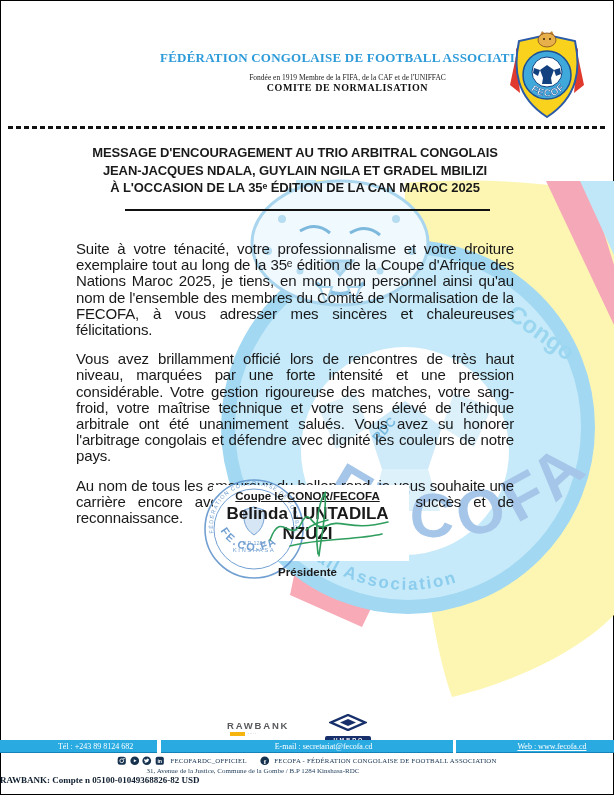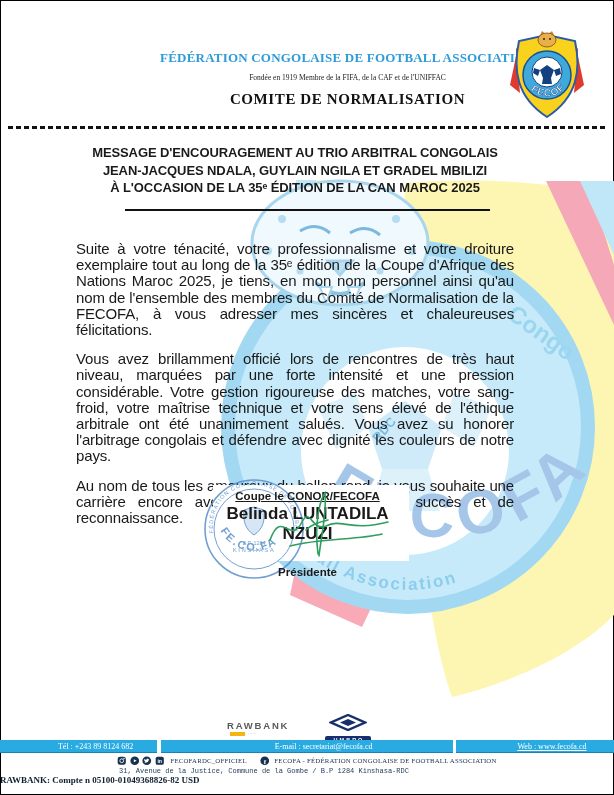--- a/index.html
+++ b/index.html
@@ -6,22 +6,22 @@
   .page{
     position:relative;width:614px;height:795px;background:#fff;
     margin:0 auto;overflow:hidden;outline:1px solid #000;outline-offset:-1px;
     font-family:"Liberation Sans",sans-serif;color:#1a1a1a;
   }
   
   .letterhead{position:absolute;top:50px;left:95px;right:14px;text-align:center;z-index:3;}
   .org-name{font-family:"Liberation Serif","DejaVu Serif",serif;font-weight:bold;
     font-size:13px;color:#2e9bd9;letter-spacing:.2px;}
   .founded{font-family:"Liberation Serif","DejaVu Serif",serif;font-size:7.5px;color:#222;margin-top:7px;}
-  .comite{font-family:"Liberation Serif","DejaVu Serif",serif;font-weight:bold;font-size:15px;
-    color:#111;letter-spacing:.6px;margin-top:9px;}
+  .comite{font-family:"Liberation Serif","DejaVu Serif",serif;font-weight:bold;font-size:10px;
+    color:#111;letter-spacing:.6px;}
   .crest{position:absolute;top:27px;left:504px;width:86px;height:94px;z-index:3;}
   .dash-sep{position:absolute;top:126px;left:8px;right:8px;height:2.6px;z-index:3;
     background:repeating-linear-gradient(90deg,#111 0 5px,transparent 5px 8px);}
   
   .title-block{position:absolute;top:144px;left:76px;width:438px;text-align:center;z-index:3;}
   .title-block div{font-weight:bold;font-size:13px;line-height:17.5px;letter-spacing:-0.1px;}
   .title-underline{position:absolute;top:209px;left:125px;width:365px;height:1.8px;background:#111;z-index:3;}
   
   .body-text{position:absolute;top:241px;left:76px;width:438px;z-index:3;}
   .body-text p{margin:0 0 13px 0;font-size:15px;line-height:16.2px;letter-spacing:-0.15px;
@@ -54,22 +54,22 @@
   .seg-mail{width:316px;}
   .seg-web{width:152px;text-decoration:underline;}
   
   .footer-social{position:absolute;top:756px;left:0;width:614px;z-index:3;
     display:flex;justify-content:center;align-items:center;gap:3px;}
   .soc-ic{width:9.5px;height:9.5px;flex:0 0 auto;}
   .soc-handle{font-family:"Liberation Serif","DejaVu Serif",serif;font-size:6.8px;color:#16324f;
     letter-spacing:.2px;margin:0 10px 0 3px;}
   .soc-fb-name{font-family:"Liberation Serif","DejaVu Serif",serif;font-size:6.8px;color:#16324f;
     letter-spacing:.2px;margin-left:2px;}
-  .footer-address{position:absolute;top:767px;left:18px;width:492px;text-align:center;z-index:3;
-    font-family:Liberation Mono, monospace;font-size:7px;color:#1d3a57;}
+  .footer-address{position:absolute;top:767px;left:7px;width:492px;text-align:center;z-index:3;
+    font-family:Liberation Serif, serif;font-size:7px;color:#1d3a57;}
   .footer-bank{position:absolute;top:775px;left:0;width:614px;z-index:3;
     font-family:"Liberation Serif","DejaVu Serif",serif;font-size:9px;font-weight:bold;color:#101f30;}
 </style>
 </head>
 <body>
 
 <div class="page">
 
   <svg class="watermark" viewBox="0 0 464 525" aria-hidden="true">
 

